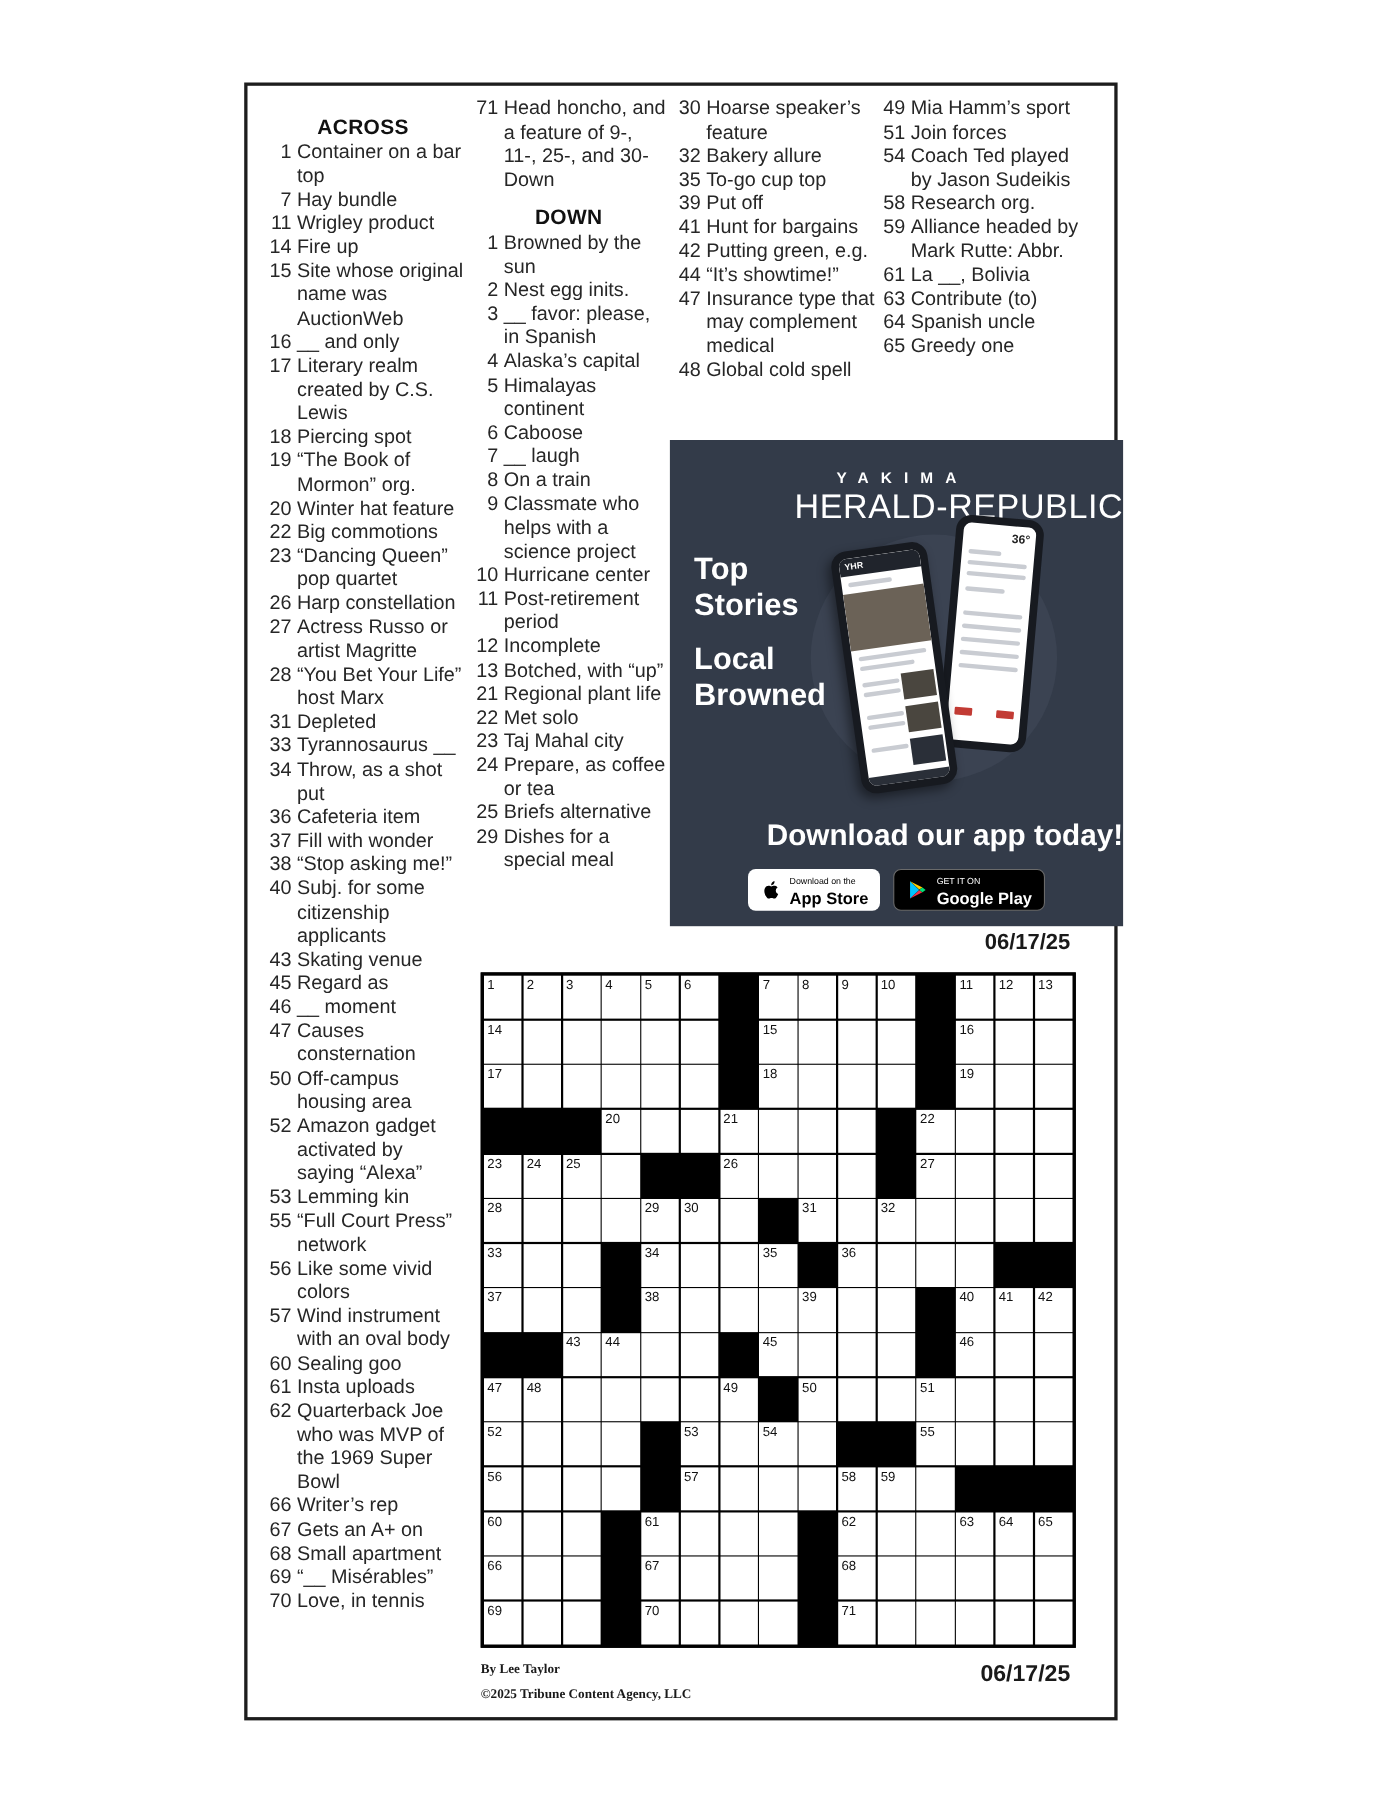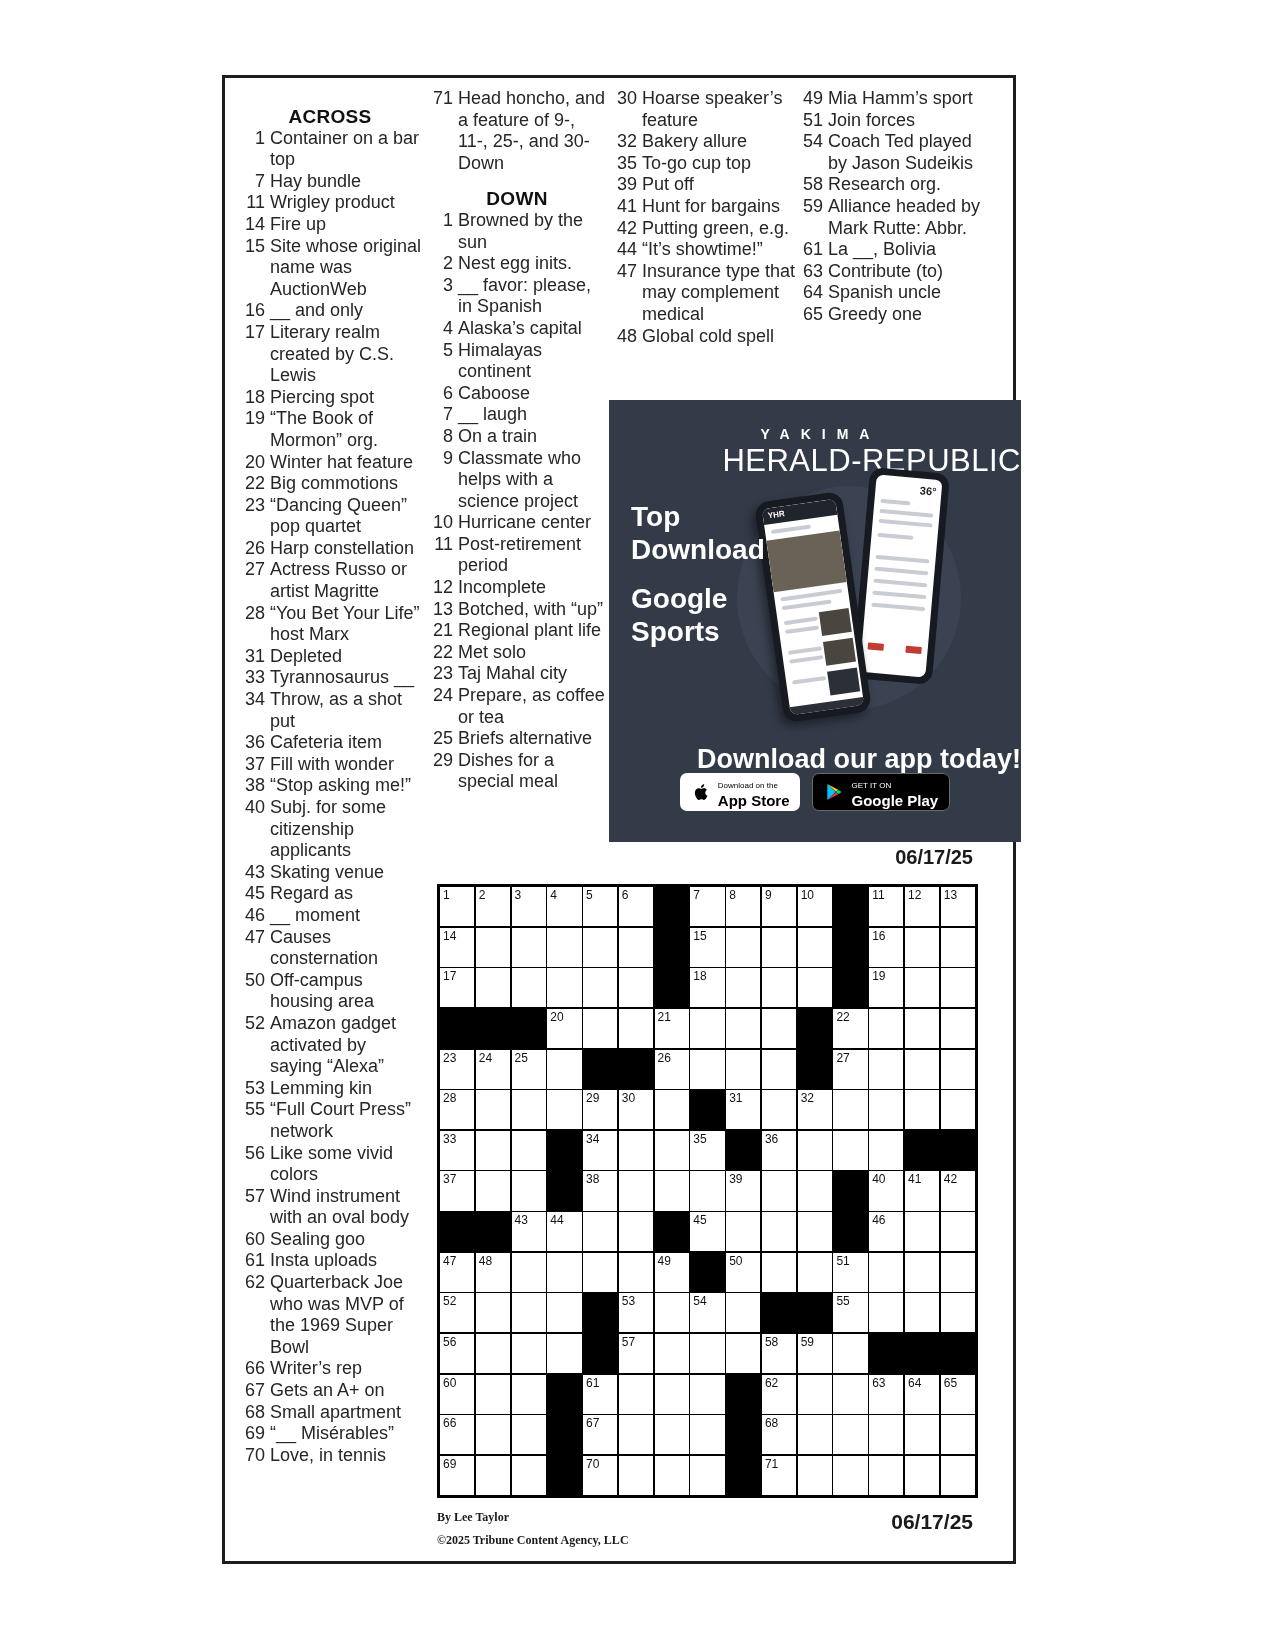--- a/index.html
+++ b/index.html
@@ -35,21 +35,21 @@
               box-shadow:-4px 4px 10px rgba(0,0,0,.45);}
   .ph-temp{position:absolute;top:6px;right:5px;font-size:11px;font-weight:bold;color:#222;}
   .ph-line{position:absolute;left:6px;right:6px;height:4px;background:#c9ccd2;border-radius:2px;}
   .ph-redbtn{position:absolute;width:16px;height:7px;background:#c23b34;border-radius:1px;}
   .ph-head{position:absolute;top:0;left:0;right:0;height:16px;background:#20242c;color:#fff;
            font-size:8px;font-weight:bold;line-height:16px;padding-left:5px;}
   .ph-img{position:absolute;left:0;right:0;background:#6b6257;}
   .ph-img2{position:absolute;background:#4a463f;}
   .ph-dark{position:absolute;background:#2a2f38;}
   .ad-cta{position:absolute;top:344px;left:0;right:0;text-align:right;font-size:27px;font-weight:bold;}
-  .badges{position:absolute;top:373px;left:0;right:0;display:flex;justify-content:center;gap:12px;}
+  .badges{position:absolute;top:390px;left:0;right:0;display:flex;justify-content:center;gap:12px;}
   .badge{height:38px;border-radius:7px;display:flex;align-items:center;padding:0 11px;box-sizing:border-box;}
   .badge-apple{background:#fff;color:#000;}
   .badge-google{background:#000;color:#fff;border:1px solid #6a6a6a;}
   .badge svg{width:20px;height:20px;margin-right:7px;flex:none;}
   .badge .b-small{font-size:8px;line-height:9px;}
   .badge .b-big{font-size:15px;font-weight:bold;line-height:16px;text-align:center;}
   
   .date-top{position:absolute;right:40px;top:768px;font-size:20px;font-weight:bold;color:#1a1a1a;}
   .credits{position:absolute;left:212px;top:1428px;font-family:"Liberation Serif", serif;
            font-weight:bold;font-size:12px;line-height:23px;color:#1a1a1a;}
@@ -422,22 +422,22 @@
         <span class="ph-line" style="top:123px;width:34px;"></span>
         <div class="ph-img2" style="left:42px;top:140px;width:30px;height:24px;"></div>
         <span class="ph-line" style="top:144px;width:34px;"></span>
         <span class="ph-line" style="top:153px;width:34px;"></span>
         <div class="ph-dark" style="left:42px;top:170px;width:30px;height:24px;"></div>
         <span class="ph-line" style="top:174px;width:34px;"></span>
         <div class="ph-dark" style="left:0;right:0;top:200px;height:22px;"></div>
       </div>
 
       <div class="ad-features">
-          <div class="ad-feature">Top Download</div>
-          <div class="ad-feature">Google Sports</div>
+          <div class="ad-feature">Top Stories</div>
+          <div class="ad-feature">Local Browned</div>
         </div>
       <div class="ad-cta">Download our app today!</div>
 
       <div class="badges">
         <div class="badge badge-apple">
           <svg viewBox="0 0 24 24">
               <path fill="#000" d="M17.1 12.9c0-2.3 1.9-3.4 2-3.5-1.1-1.6-2.8-1.8-3.4-1.8-1.4-.1-2.8.8-3.5.8-.7 0-1.8-.8-3-.8-1.5 0-3 .9-3.8 2.3-1.6 2.8-.4 7 1.2 9.3.8 1.1 1.7 2.4 2.9 2.3 1.2 0 1.6-.7 3-.7s1.8.7 3 .7c1.3 0 2.1-1.1 2.9-2.3.9-1.3 1.3-2.6 1.3-2.7-.1 0-2.6-1-2.6-3.6zM14.8 5.6c.6-.8 1.1-1.9 1-3-.9 0-2.1.6-2.7 1.4-.6.7-1.1 1.8-1 2.9 1.1.1 2.1-.5 2.7-1.3z"></path>
             </svg>
           <span>
             <span class="b-small">Download on the</span><br>

